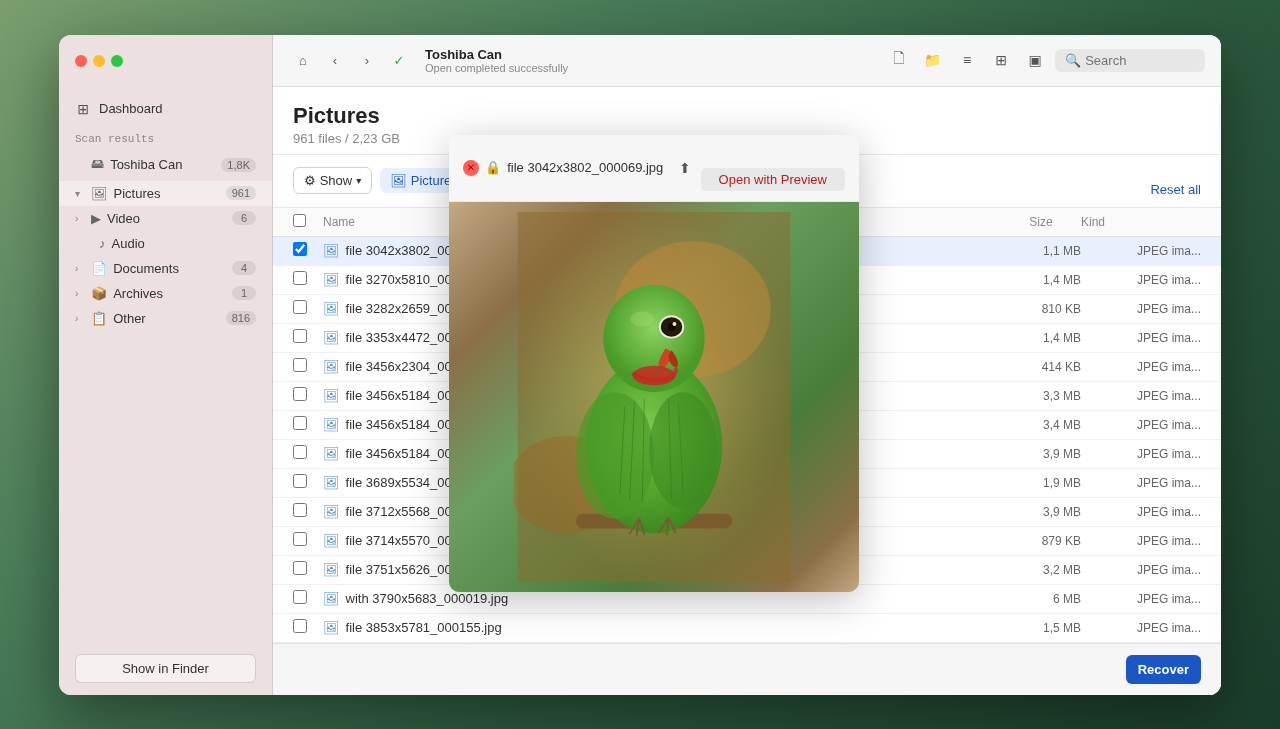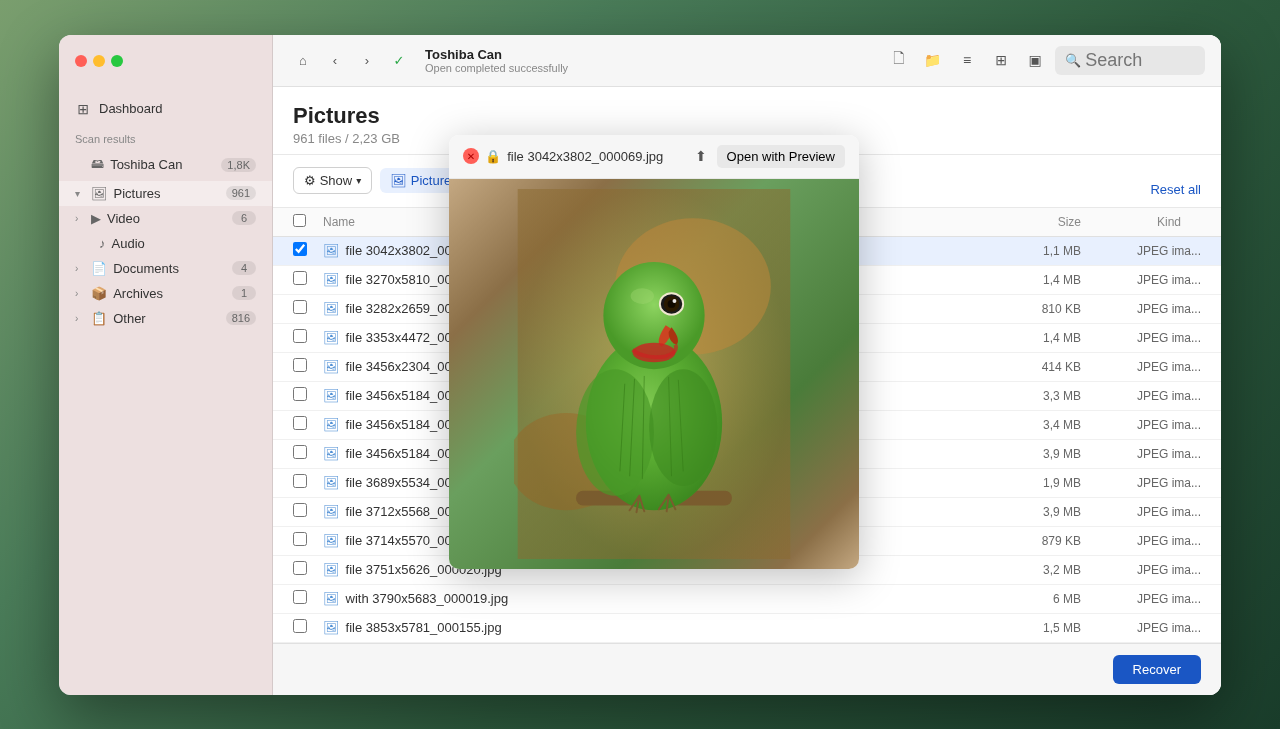--- a/index.html
+++ b/index.html
@@ -73,20 +73,21 @@
       justify-content: center;
       color: #555;
       font-size: 14px;
     }
     .scan-results-label {
       font-size: 11px;
       color: #888;
       padding: 10px 16px 4px;
       font-weight: 500;
       text-transform: none;
+      font-family: Liberation Mono, monospace;
     }
     .sidebar-item {
       display: flex;
       align-items: center;
       gap: 6px;
       padding: 5px 16px;
       font-size: 13px;
       color: #333;
       cursor: pointer;
       position: relative;
@@ -207,21 +208,21 @@
       align-items: center;
       gap: 4px;
       background: rgba(0,0,0,0.06);
       border-radius: 6px;
       padding: 4px 10px;
       width: 150px;
     }
     .search-box input {
       border: none;
       background: transparent;
-      font-size: 18px;
+      font-size: 13px;
       color: #333;
       outline: none;
       width: 100%;
     }
     
     .content-header {
       padding: 16px 20px 8px;
       border-bottom: 1px solid #e8e8e8;
     }
     .content-title {
@@ -308,22 +309,22 @@
       background: #fafafa;
       font-size: 12px;
       color: #888;
       font-weight: 500;
       position: sticky;
       top: 0;
       z-index: 10;
     }
     .col-check { width: 30px; }
     .col-name { flex: 1; }
-    .col-size { width: 80px; text-align: right; }
-    .col-kind { width: 120px; text-align: right; padding-right: 20px; }
+    .col-size { width: 80px; text-align: center; }
+    .col-kind { width: 120px; padding-right: 20px; }
     .table-row {
       display: flex;
       align-items: center;
       padding: 5px 20px;
       border-bottom: 1px solid #f0f0f0;
       cursor: pointer;
     }
     .table-row.selected { background: #e8f0fe; }
     .table-row input[type="checkbox"] {
       width: 14px;
@@ -397,26 +398,27 @@
       flex: 1;
     }
     .preview-share {
       font-size: 14px;
       color: #555;
       cursor: pointer;
       margin-right: 4px;
     }
     .open-with-btn {
       font-size: 13px;
-      color: #000000;
+      color: #b91c1c;
       background: #e8e8e8;
       border: none;
       border-radius: 5px;
-      padding: 4px 10px;
-      cursor: pointer;
+      padding: 4px 18px;
+      cursor: pointer;
+      margin-top: 23px;
     }
     .preview-image {
       width: 100%;
       height: 390px;
       background: linear-gradient(135deg, #c4a882 0%, #8b6f47 20%, #6a9f5e 40%, #4a7c3a 70%, #8b6f47 90%, #c4a882 100%);
       display: flex;
       align-items: center;
       justify-content: center;
       overflow: hidden;
       position: relative;
@@ -434,23 +436,23 @@
       display: flex;
       align-items: center;
       justify-content: flex-end;
       padding: 0 20px;
     }
     .recover-btn {
       background: #1a56c4;
       color: #fff;
       border: none;
       border-radius: 6px;
-      padding: 7px 20px;
-      font-size: 13px;
-      font-weight: 400;
+      padding: 7px 12px;
+      font-size: 13px;
+      font-weight: 700;
       cursor: pointer;
     }
     
     .file-table::-webkit-scrollbar { width: 6px; }
     .file-table::-webkit-scrollbar-track { background: transparent; }
     .file-table::-webkit-scrollbar-thumb { background: #ccc; border-radius: 3px; }
   </style>
 </head>
 <body>
 
@@ -510,20 +512,23 @@
         <span class="item-label">Archives</span>
         <span class="badge">1</span>
       </div>
 
       <div class="sidebar-item">
         <span class="chevron">›</span>
         <span class="item-icon">📋</span>
         <span class="item-label">Other</span>
         <span class="badge">816</span>
       </div>
+    </div>
+    <div class="sidebar-footer">
+      <button class="show-in-finder-btn">Show in Finder</button>
     </div>
   </div>
 
   <div class="main">
 
     <div class="toolbar">
       <div class="toolbar-nav">
         <button class="toolbar-btn">⌂</button>
         <button class="toolbar-btn">‹</button>
         <button class="toolbar-btn">›</button>

